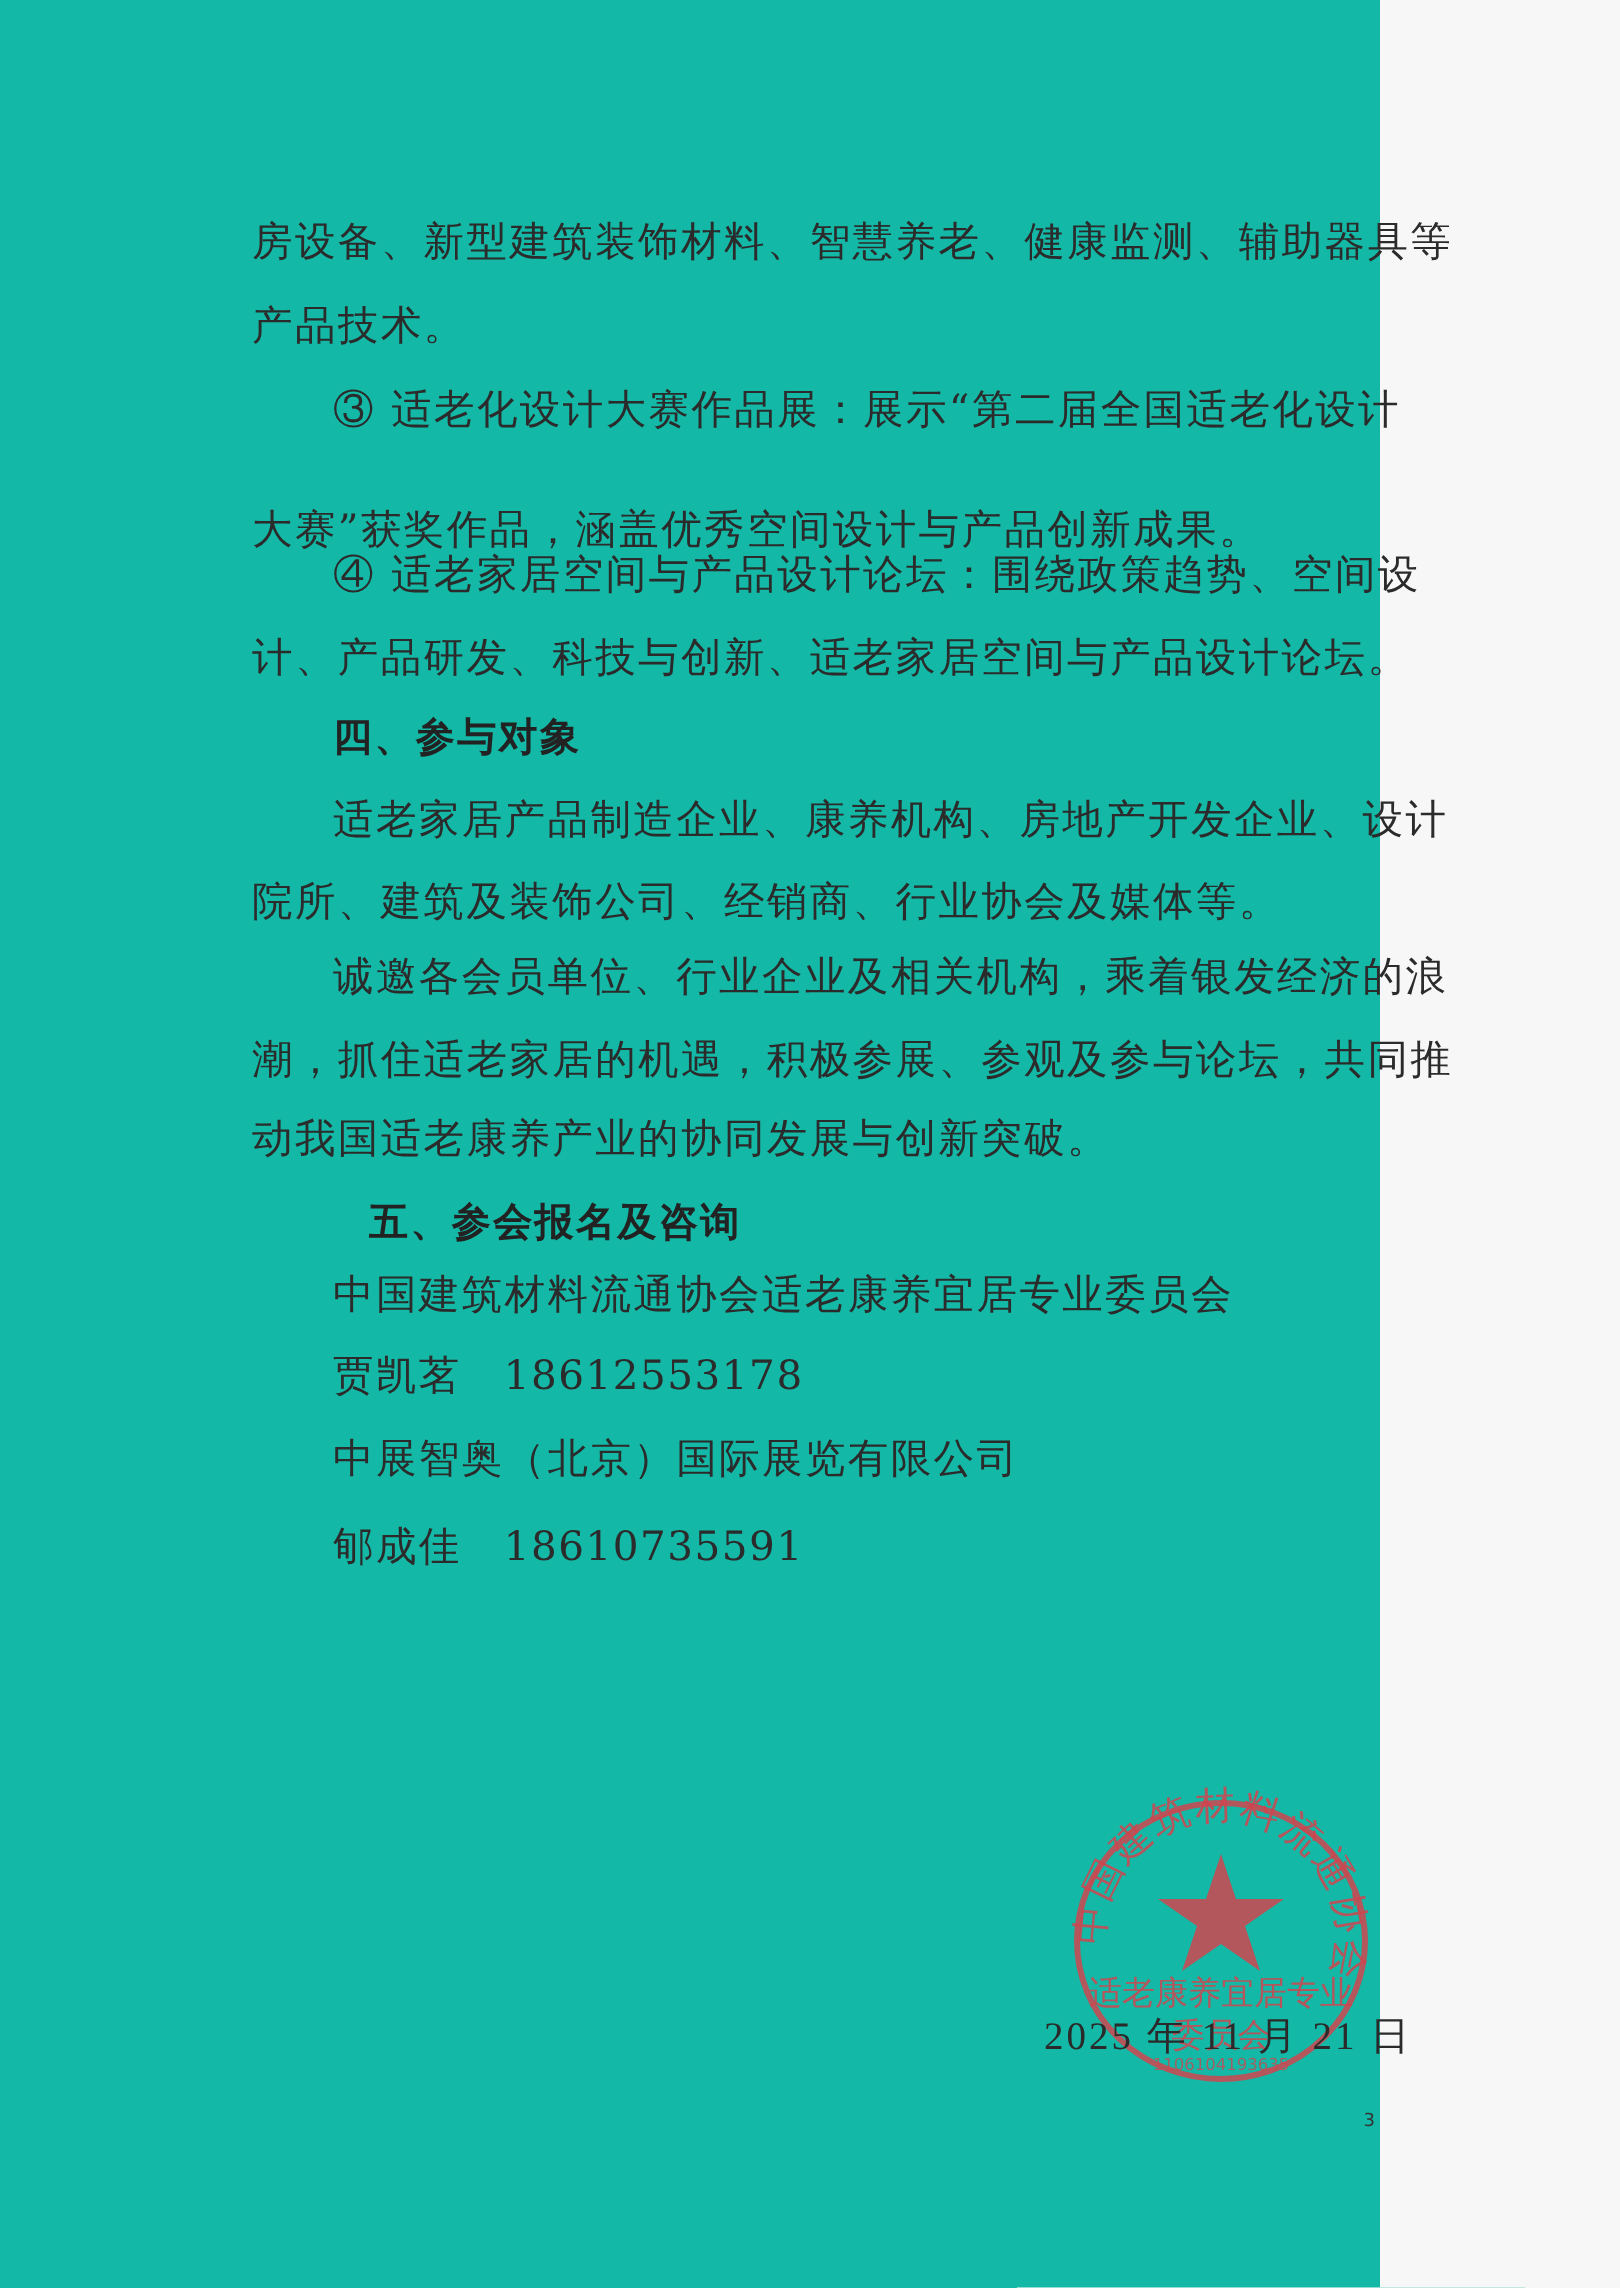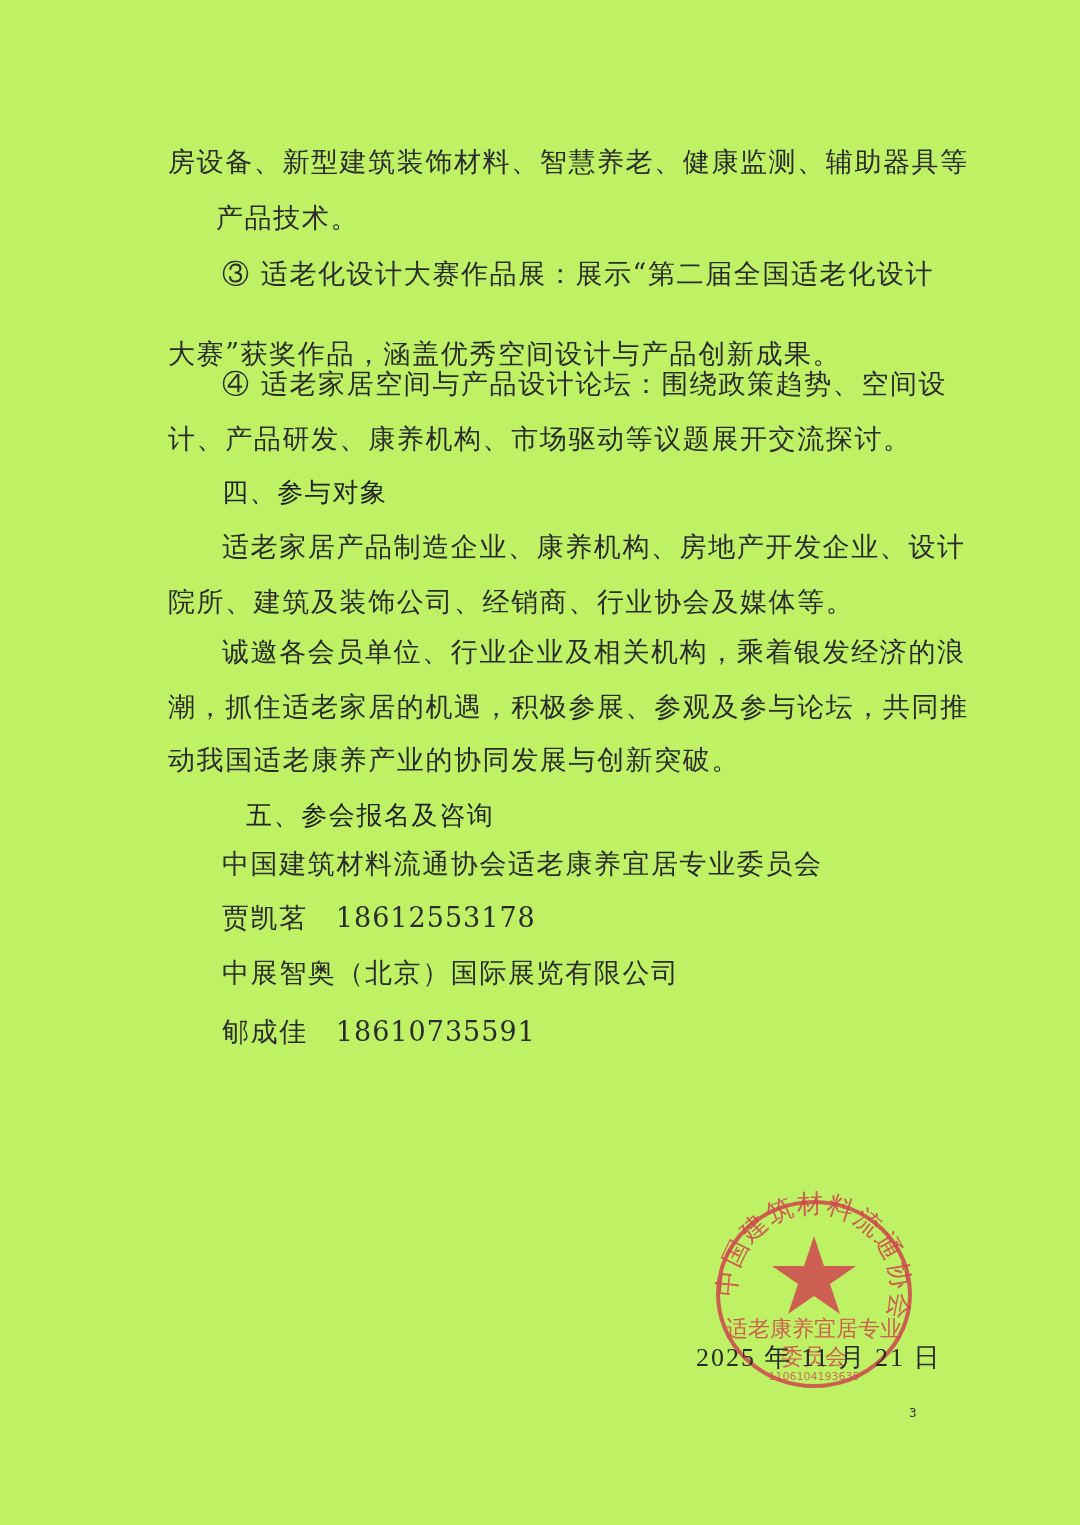--- a/index.html
+++ b/index.html
@@ -11,35 +11,35 @@
     width: 1080px;
     height: 1525px;
     position: relative;
     overflow: hidden;
     font-family: "DejaVu Serif", "Liberation Serif", serif;
     color: #2a2a2a;
   }
   .page {
     position: absolute;
     left: 0; top: 0;
-    width: 1080px; height: 1525px;
-    background: #bef264;
+    width: 920px; height: 1525px;
+    background: #14b8a6;
     text-align: center;
   }
   .line {
     position: absolute;
     font-size: 27px;
     line-height: 40px;
     white-space: nowrap;
     letter-spacing: 1.6px;
     color: #2b2b2b;
   }
   .heading {
     font-family: "DejaVu Sans", "Liberation Sans", sans-serif;
-    font-weight: normal;
+    font-weight: bold;
     font-size: 26px;
     color: #222;
   }
   .contact-num {
     display: inline-block;
     margin-left: 28px;
     letter-spacing: 1px;
   }
   .stamp {
     position: absolute;
@@ -69,27 +69,27 @@
     font-size: 12px;
     color: #333;
   }
 </style>
 </head>
 <body>
 
 <div class="page">
 
   <div class="line" style="left:168px; top:142px;">房设备、新型建筑装饰材料、智慧养老、健康监测、辅助器具等</div>
-  <div class="line" style="left:168px; top:198px;margin-left:48px;">产品技术。</div>
+  <div class="line" style="left:168px; top:198px;">产品技术。</div>
 
   <div class="line" style="left:222px; top:254px;">③ 适老化设计大赛作品展：展示“第二届全国适老化设计</div>
   <div class="line" style="left:168px; top:310px;margin-top:24px;">大赛”获奖作品，涵盖优秀空间设计与产品创新成果。</div>
 
   <div class="line" style="left:222px; top:364px;">④ 适老家居空间与产品设计论坛：围绕政策趋势、空间设</div>
-  <div class="line" style="left:168px; top:419px;">计、产品研发、康养机构、市场驱动等议题展开交流探讨。</div>
+  <div class="line" style="left:168px; top:419px;">计、产品研发、科技与创新、适老家居空间与产品设计论坛。</div>
 
   <div class="line heading" style="left:222px; top:472px;">四、参与对象</div>
   <div class="line" style="left:222px; top:527px;">适老家居产品制造企业、康养机构、房地产开发企业、设计</div>
   <div class="line" style="left:168px; top:582px;">院所、建筑及装饰公司、经销商、行业协会及媒体等。</div>
 
   <div class="line" style="left:222px; top:632px;">诚邀各会员单位、行业企业及相关机构，乘着银发经济的浪</div>
   <div class="line" style="left:168px; top:687px;">潮，抓住适老家居的机遇，积极参展、参观及参与论坛，共同推</div>
   <div class="line" style="left:168px; top:740px;">动我国适老康养产业的协同发展与创新突破。</div>
 
   <div class="line heading" style="left:222px; top:795px;margin-left:24px;">五、参会报名及咨询</div>

